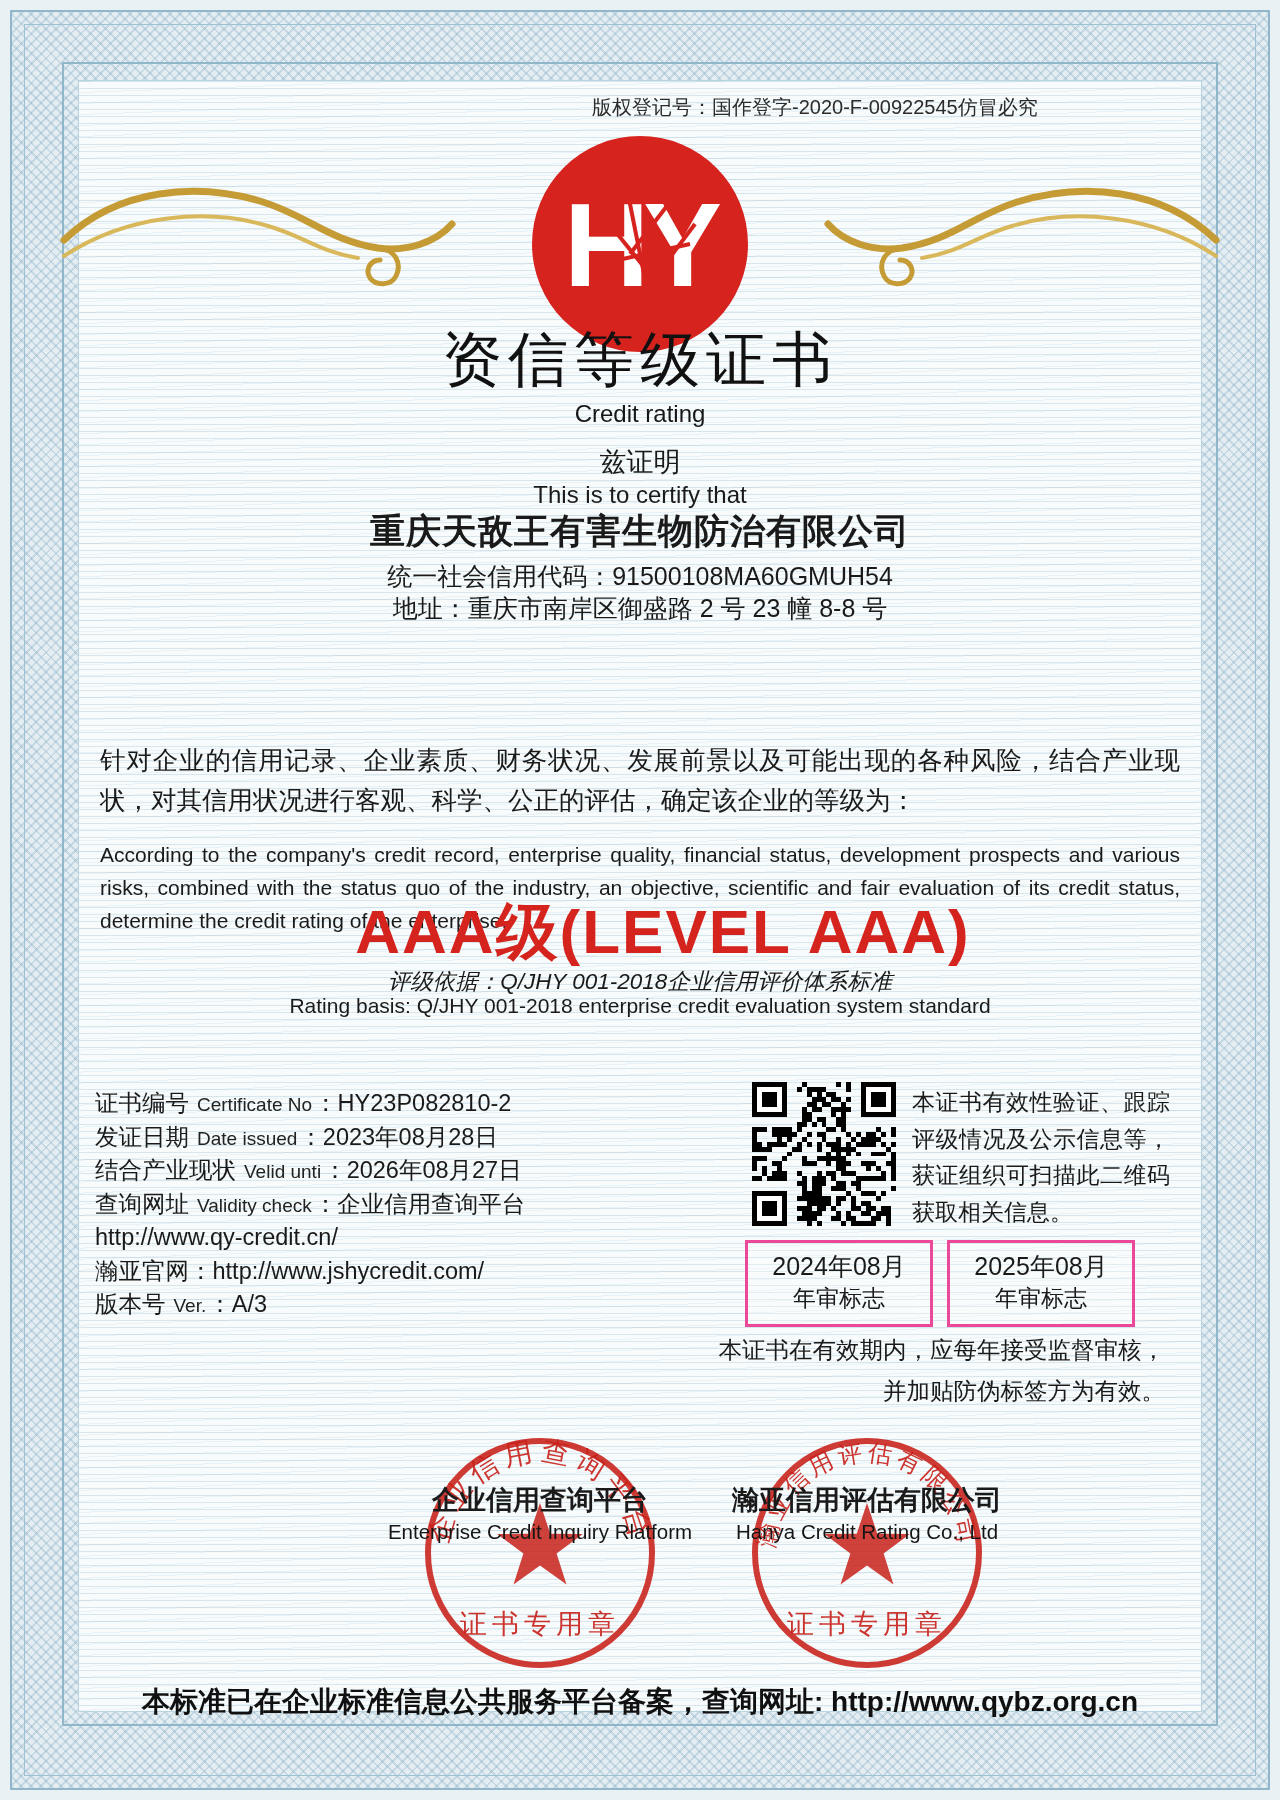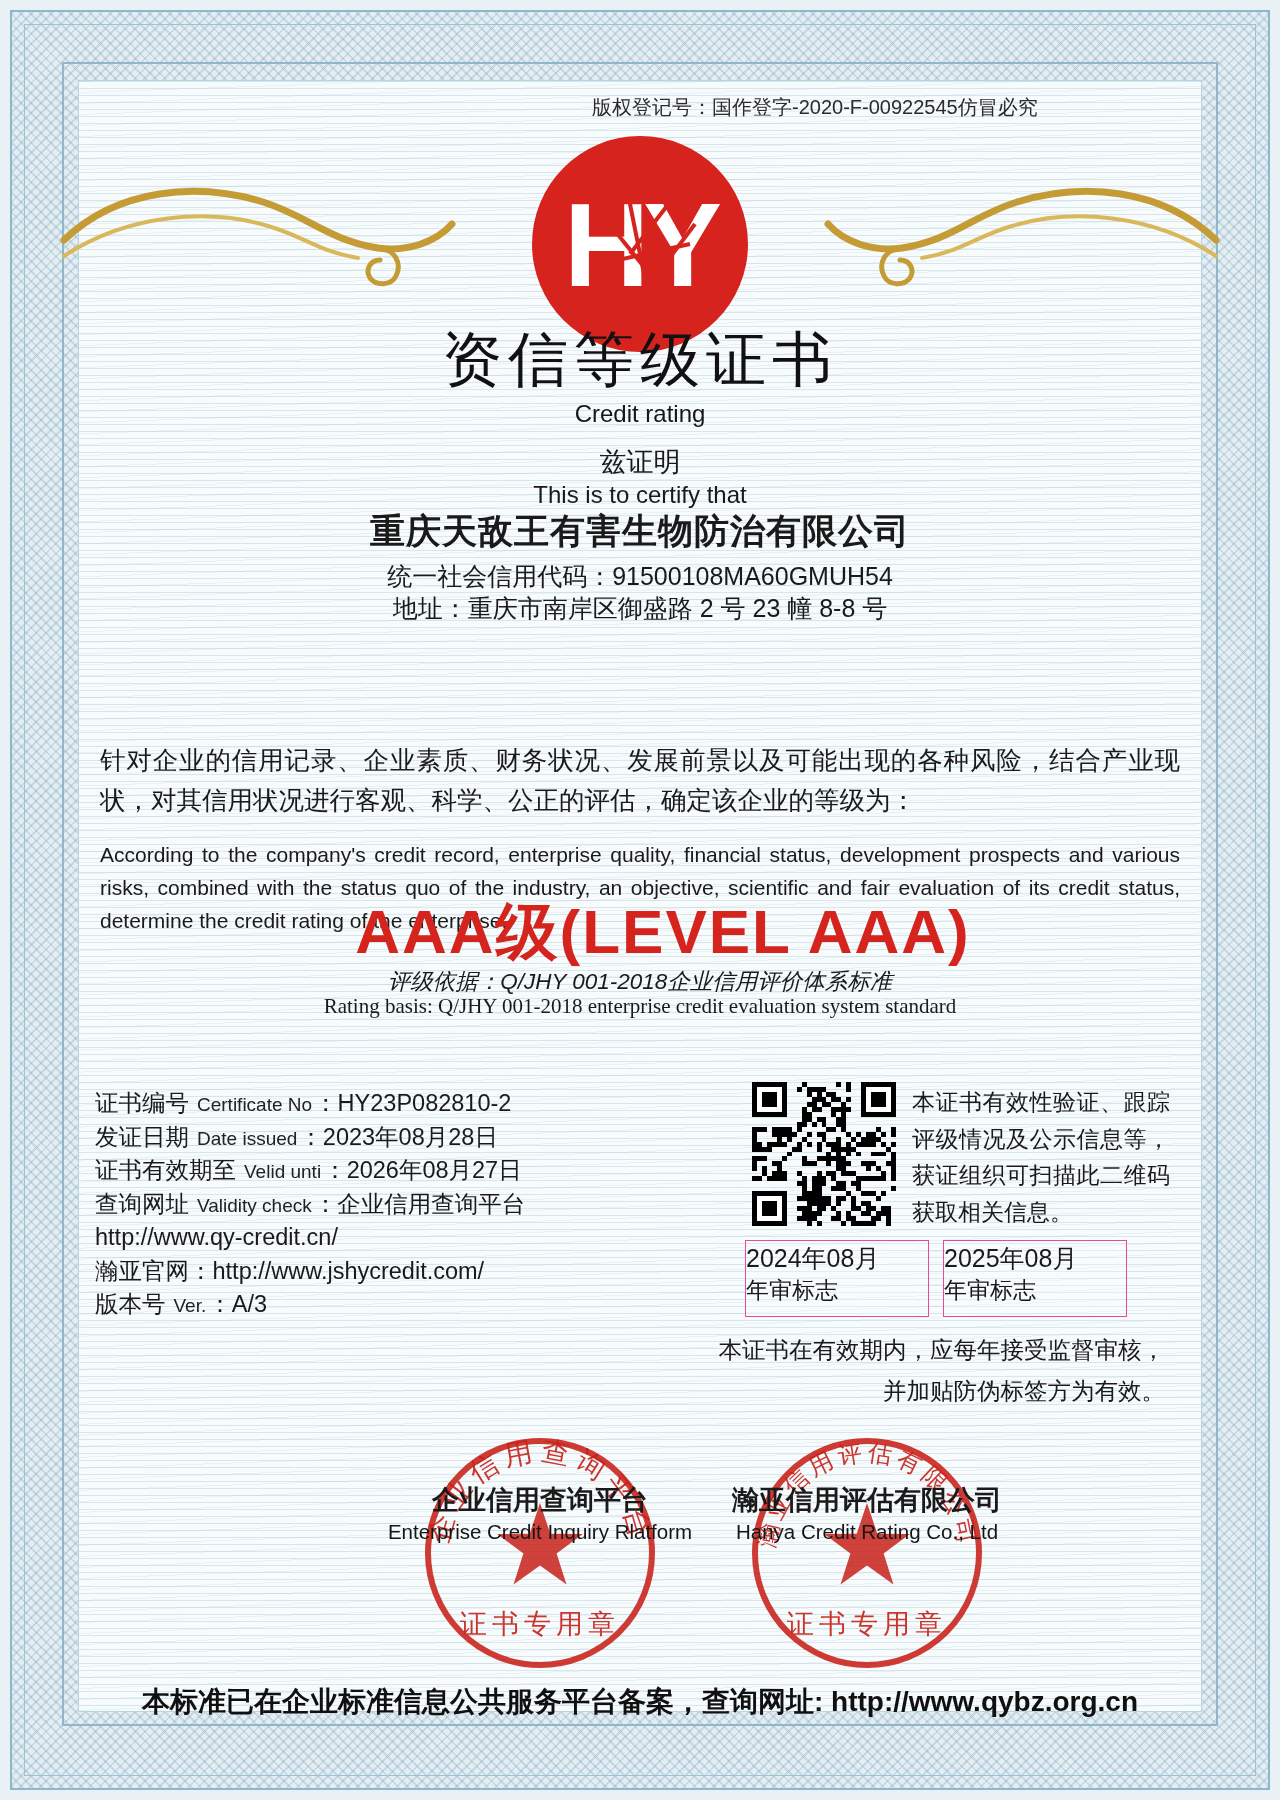--- a/index.html
+++ b/index.html
@@ -30,31 +30,31 @@
   .certify-cn{top:444px;font-size:27px;}
   .certify-en{top:481px;font-size:24px;}
   .company{top:508px;font-size:35px;font-weight:700;letter-spacing:1px;}
   .code-line{top:560px;font-size:25px;}
   .addr-line{top:592px;font-size:25px;}
   .intro{top:740px;left:100px;width:1080px;}
   .intro-cn{font-size:25.5px;line-height:40px;text-align:justify;}
   .intro-en{margin-top:18px;font-size:21px;line-height:33px;text-align:justify;}
   .rating{top:890px;font-size:62px;font-weight:800;color:#d5231d;letter-spacing:2px;padding-left:23px;}
   .basis-cn{top:966px;font-size:22.5px;font-style:italic;}
-  .basis-en{top:994px;font-size:21px;font-family:Liberation Serif, serif;}
+  .basis-en{top:994px;font-size:21px;}
   .details{top:1088px;left:95px;width:620px;}
   .drow{line-height:31.5px;white-space:nowrap;}
   .dcn{font-size:23.5px;}
   .den{font-size:19px;margin:0 2px 0 8px;color:#222;}
   .den:empty{margin:0;}
   .dval{font-size:23.5px;}
   .qr{left:752px;top:1082px;width:144px;height:144px;}
   .qr-note{left:912px;top:1084px;width:258px;font-size:23px;line-height:36.5px;text-align:justify;}
   .badges{top:1240px;left:745px;display:flex;gap:14px;}
-  .badge{width:182px;height:75px;border:1px solid #ec4899;text-align:left;background:rgba(255,255,255,.25);}
+  .badge{width:182px;height:75px;border:3px solid #ec4899;text-align:center;padding-top:6px;background:rgba(255,255,255,.25);}
   .badge-period{font-size:25px;line-height:34px;}
   .badge-label{font-size:23px;line-height:30px;}
   .validity-note{top:1330px;left:645px;width:520px;text-align:right;font-size:23.5px;line-height:41px;}
   .stamp{position:absolute;z-index:2;width:250px;height:250px;}
   .stamp-a{left:415px;top:1428px;} .stamp-b{left:742px;top:1428px;}
   .org{z-index:3;top:1482px;width:440px;text-align:center;}
   .org-a{left:320px;} .org-b{left:647px;}
   .org-cn{font-size:27px;font-weight:700;line-height:36px;}
   .org-en{font-size:20.5px;line-height:28px;color:#151515;}
   .footer{top:1683px;font-size:28px;font-weight:600;color:#101010;}
@@ -109,21 +109,21 @@
     <div class="intro-en">According to the company's credit record, enterprise quality, financial status, development prospects and various risks, combined with the status quo of the industry, an objective, scientific and fair evaluation of its credit status, determine the credit rating of the enterprise:</div>
   </div>
 
   <div class="abs c rating">AAA级(LEVEL AAA)</div>
   <div class="abs c basis-cn">评级依据：Q/JHY 001-2018企业信用评价体系标准</div>
   <div class="abs c basis-en">Rating basis: Q/JHY 001-2018 enterprise credit evaluation system standard</div>
 
   <div class="abs details">
     <div class="drow"><span class="dcn">证书编号</span><span class="den">Certificate No</span><span class="dcn">：</span><span class="dval">HY23P082810-2</span></div>
     <div class="drow"><span class="dcn">发证日期</span><span class="den">Date issued</span><span class="dcn">：</span><span class="dval">2023年08月28日</span></div>
-    <div class="drow"><span class="dcn">证书有效期至</span><span class="den">Velid unti</span><span class="dcn">：</span><span class="dval">2026年08月27日</span></div>
+    <div class="drow"><span class="dcn">结合产业现状</span><span class="den">Velid unti</span><span class="dcn">：</span><span class="dval">2026年08月27日</span></div>
     <div class="drow"><span class="dcn">查询网址</span><span class="den">Validity check</span><span class="dcn">：</span><span class="dval">企业信用查询平台</span></div>
     <div class="drow"><span class="dcn"></span><span class="den"></span><span class="dcn"></span><span class="dval">http://www.qy-credit.cn/</span></div>
     <div class="drow"><span class="dcn">瀚亚官网</span><span class="den"></span><span class="dcn">：</span><span class="dval">http://www.jshycredit.com/</span></div>
     <div class="drow"><span class="dcn">版本号</span><span class="den">Ver.</span><span class="dcn">：</span><span class="dval">A/3</span></div>
   </div>
 
   <svg id="qr" class="abs qr" viewBox="0 0 29 29" fill="#000" shape-rendering="crispEdges">
       <rect x="10" y="0" width="1" height="1"></rect>
       <rect x="17" y="0" width="1" height="1"></rect>
       <rect x="19" y="0" width="1" height="1"></rect>

